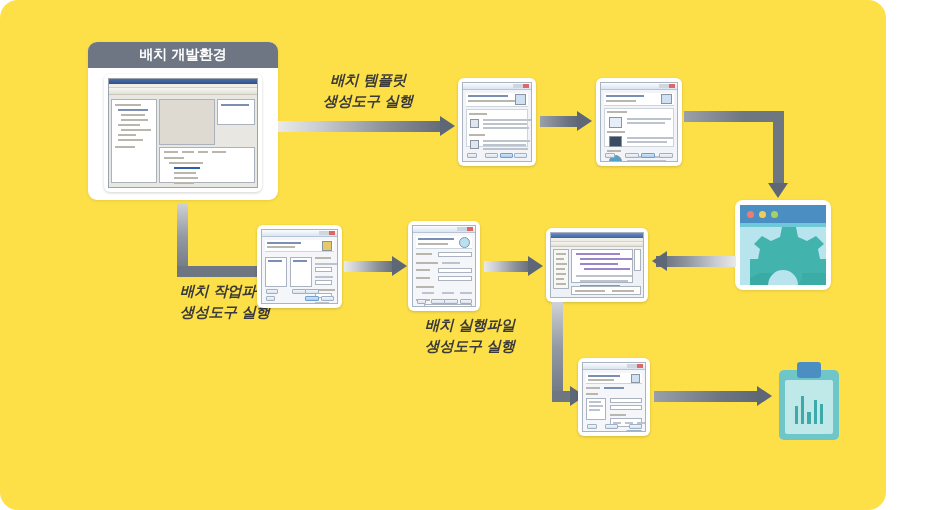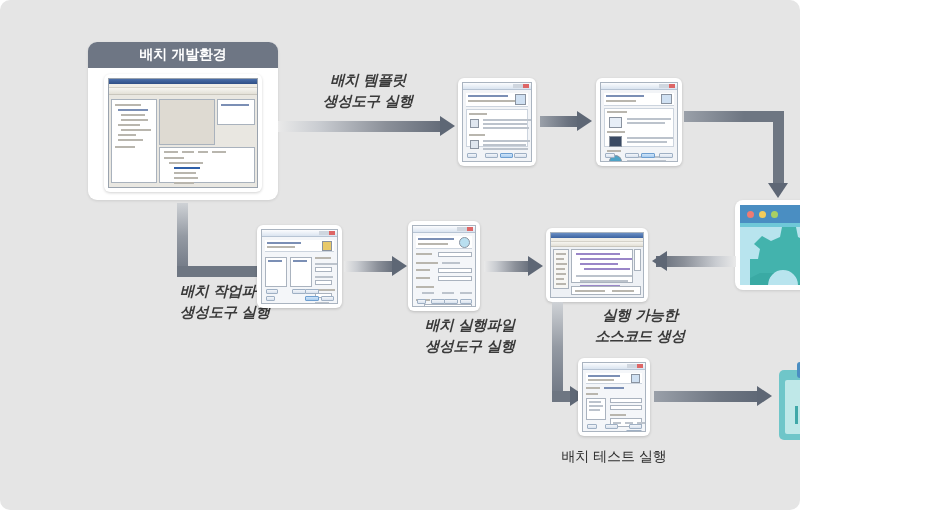--- a/index.html
+++ b/index.html
@@ -4,23 +4,23 @@
 <style>
   * { box-sizing: border-box; margin:0; padding:0; }
   html, body {
     width: 930px; height: 510px;
     background: #ffffff;
     font-family: "DejaVu Sans", "Liberation Sans", sans-serif;
     overflow: hidden;
   }
   #canvas {
     position: relative;
-    width: 800px; height: 510px;
-    background: #e5e5e5;
-    border-radius: 10px;
+    width: 886px; height: 510px;
+    background: #fde047;
+    border-radius: 18px;
     overflow: hidden;
   }
 
   
   .label {
     position: absolute;
     color: #3a3a3a;
     font-size: 14.5px;
     font-style: italic;
     font-weight: 600;
@@ -440,22 +440,20 @@
       <div class="pane" style="left:20px; bottom:2px; right:2px; height:9px;">
         <div class="tline" style="left:3px; top:3px; width:30px;"></div>
         <div class="tline" style="left:40px; top:3px; width:22px;"></div>
       </div>
     </div>
   </div>
 
   <div class="arrow-h rev" style="left:656px; top:256px; width:80px;"></div>
   <div class="head-l" style="left:652px; top:251px;"></div>
 
-  <div class="label" style="left:560px; top:305px; width:160px;">실행 가능한
-소스코드 생성</div>
 
   <div class="seg-v" style="left:552px; top:302px; height:100px;"></div>
   <div class="seg-h" style="left:552px; top:391px; width:22px;"></div>
   <div class="head-r" style="left:570px; top:386px;"></div>
 
   <div class="shot" style="left:578px; top:358px; width:72px; height:78px;">
     <div class="shot-inner" style="background:#f4f6f9; border-color:#aab4c0;">
       <div class="win-titlebar"></div>
       <div style="position:absolute; left:3px; top:10px; right:3px; height:11px; background:#fff; border-bottom:1px solid #ccd4de;">
         <div class="tline blue" style="left:2px; top:2px; width:32px;"></div>
@@ -481,21 +479,20 @@
         </div>
         <div class="tbtn" style="right:0; top:43px; width:16px;"></div>
 
       </div>
       <div class="tbtn" style="left:4px; bottom:2px; width:10px;"></div>
       <div class="tbtn" style="left:22px; bottom:2px; width:13px;"></div>
       <div class="tbtn" style="right:3px; bottom:2px; width:13px;"></div>
     </div>
   </div>
 
-  <div class="caption" style="left:534px; top:448px; width:160px;">배치 테스트 실행</div>
 
   <div class="arrow-h dark" style="left:654px; top:391px; width:108px; background:linear-gradient(to right,#9aa0a9 0%, #6e7682 60%, #5e6775 100%);"></div>
   <div class="head-r" style="left:757px; top:386px;"></div>
 
   <div id="result-icon">
     <div class="clip-board">
       <div class="clip-inner">
         <div class="bars">
           <i style="height:18px;"></i>
             <i style="height:28px;"></i>

